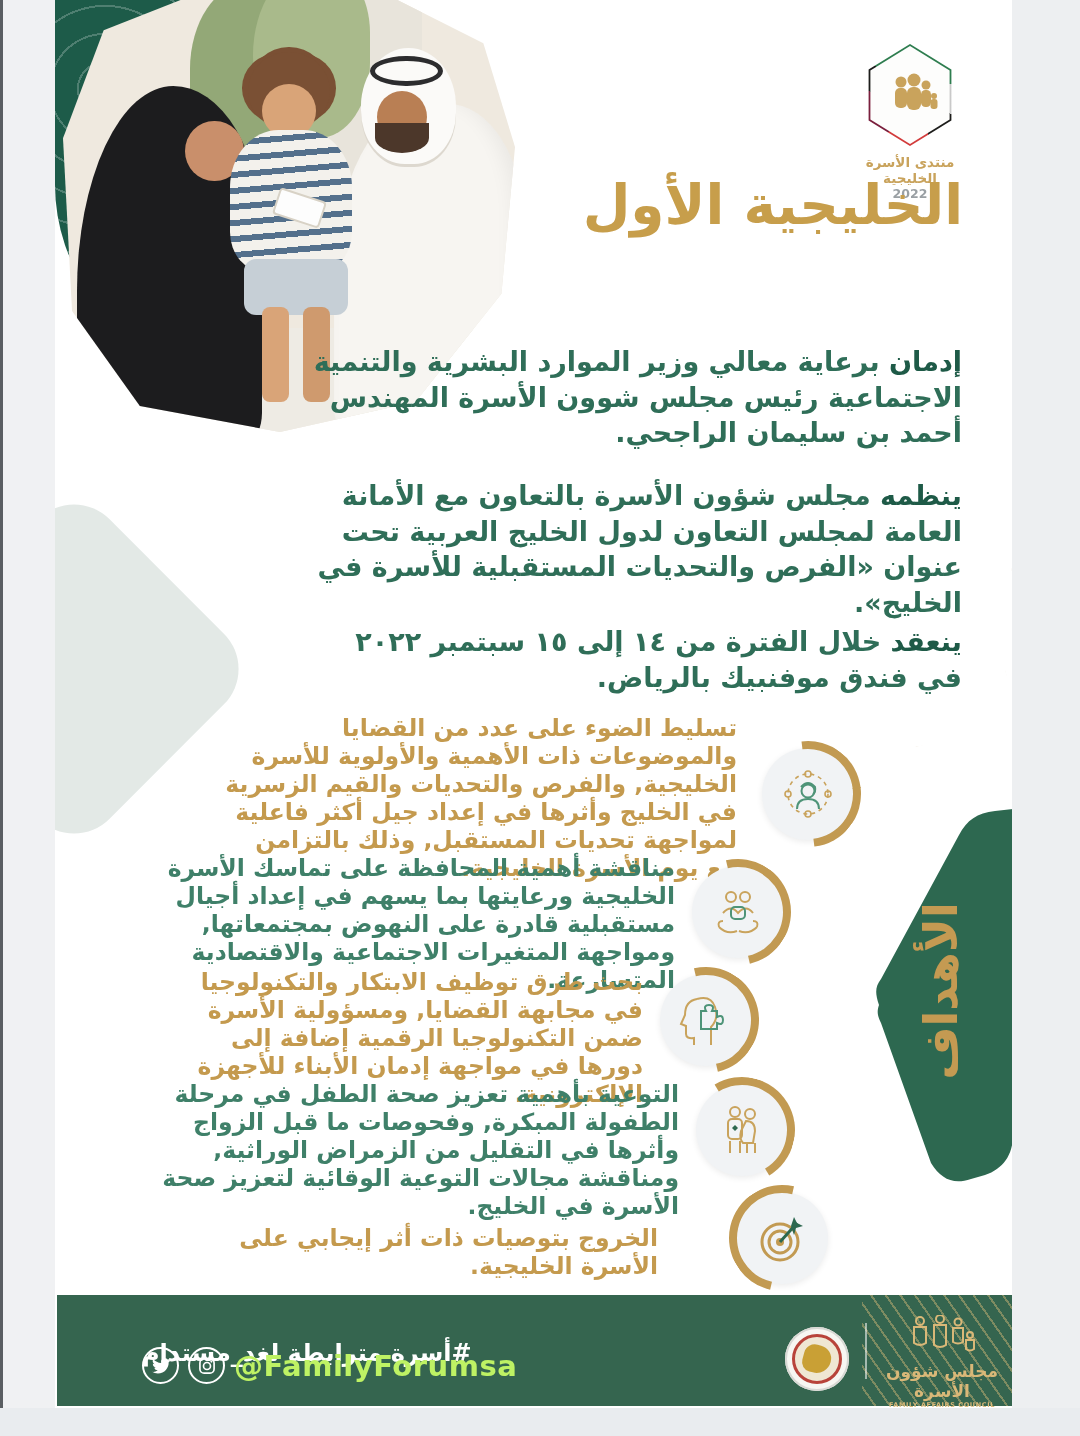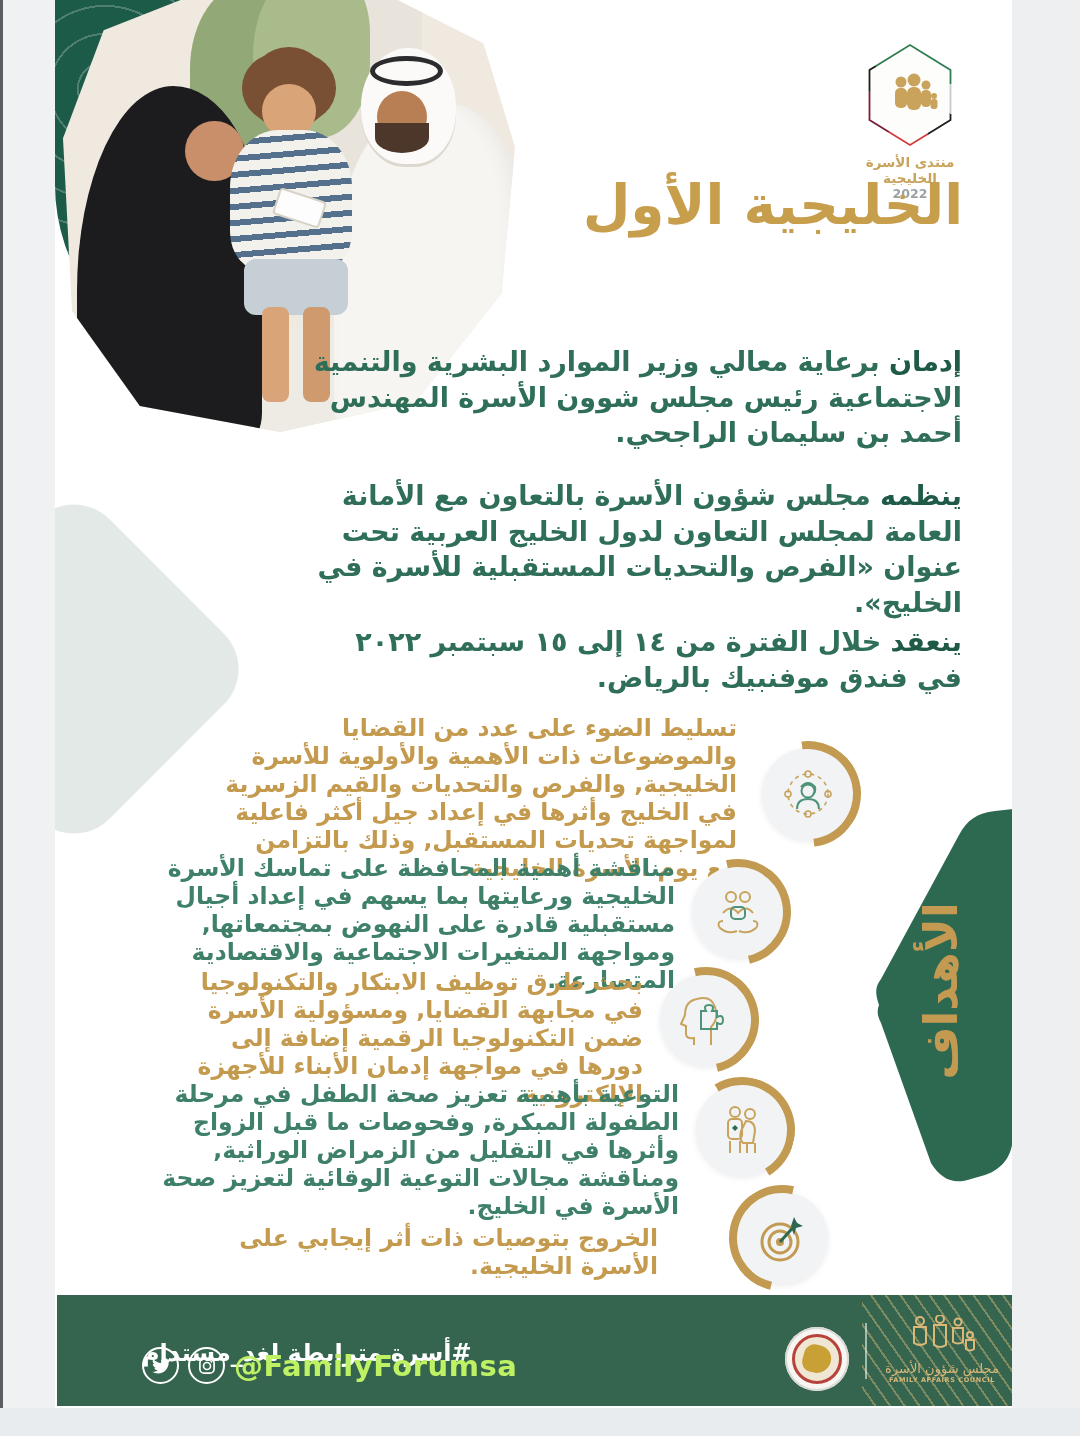--- a/index.html
+++ b/index.html
@@ -117,21 +117,21 @@
   .social-row{position:absolute;left:85px;top:52px;display:flex;align-items:center;gap:9px;}
   .icircle{width:37px;height:37px;border-radius:50%;border:2.5px solid #fff;box-sizing:border-box;
     display:flex;align-items:center;justify-content:center;}
   .handle{color:#bef264;font-size:29px;font-weight:700;letter-spacing:.5px;}
   .gcc{position:absolute;left:728px;top:32px;width:64px;height:64px;border-radius:50%;background:#f7f6f2;
     box-shadow:inset 0 0 0 2px #d8d8d4;}
   .gcc::before{content:"";position:absolute;inset:7px;border-radius:50%;border:3px solid #b8433a;background:#efe7d3;box-sizing:border-box;}
   .gcc::after{content:"";position:absolute;inset:18px;border-radius:45% 55% 60% 40%;background:#c9a035;transform:rotate(15deg);}
   .fdivider{position:absolute;left:808px;top:28px;width:1.5px;height:56px;background:rgba(255,255,255,.55);}
   .fac{position:absolute;left:822px;top:20px;width:126px;text-align:center;color:#d9b878;}
-  .fac-ar{font-size:13px;font-weight:400;direction:rtl;margin-top:2px;}
+  .fac-ar{font-size:17px;font-weight:700;direction:rtl;margin-top:2px;}
   .fac-en{font-size:6.5px;letter-spacing:.6px;font-weight:700;}
 </style>
 </head>
 <body>
 
 <div id="stage">
 
   <div class="abs" id="poster">
 
     <div class="abs corner-green"></div>

